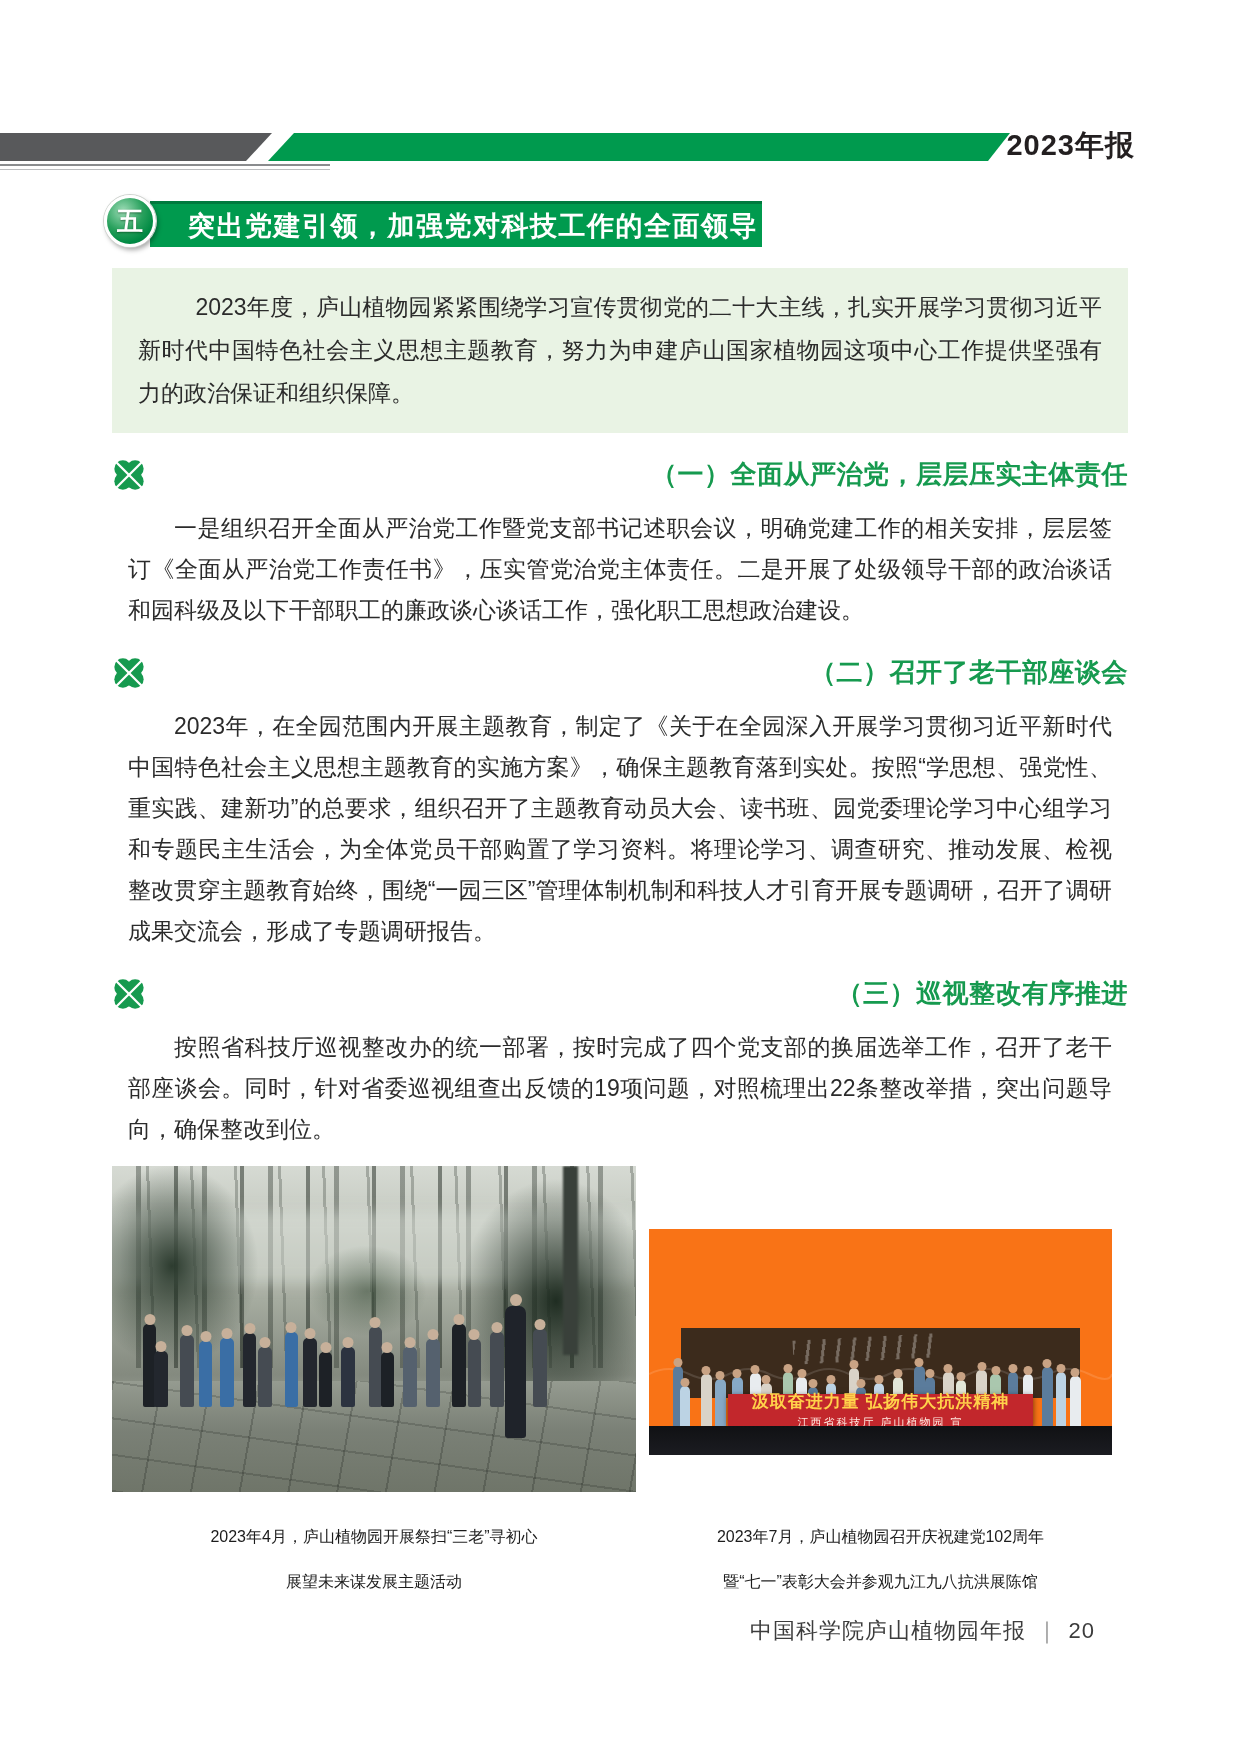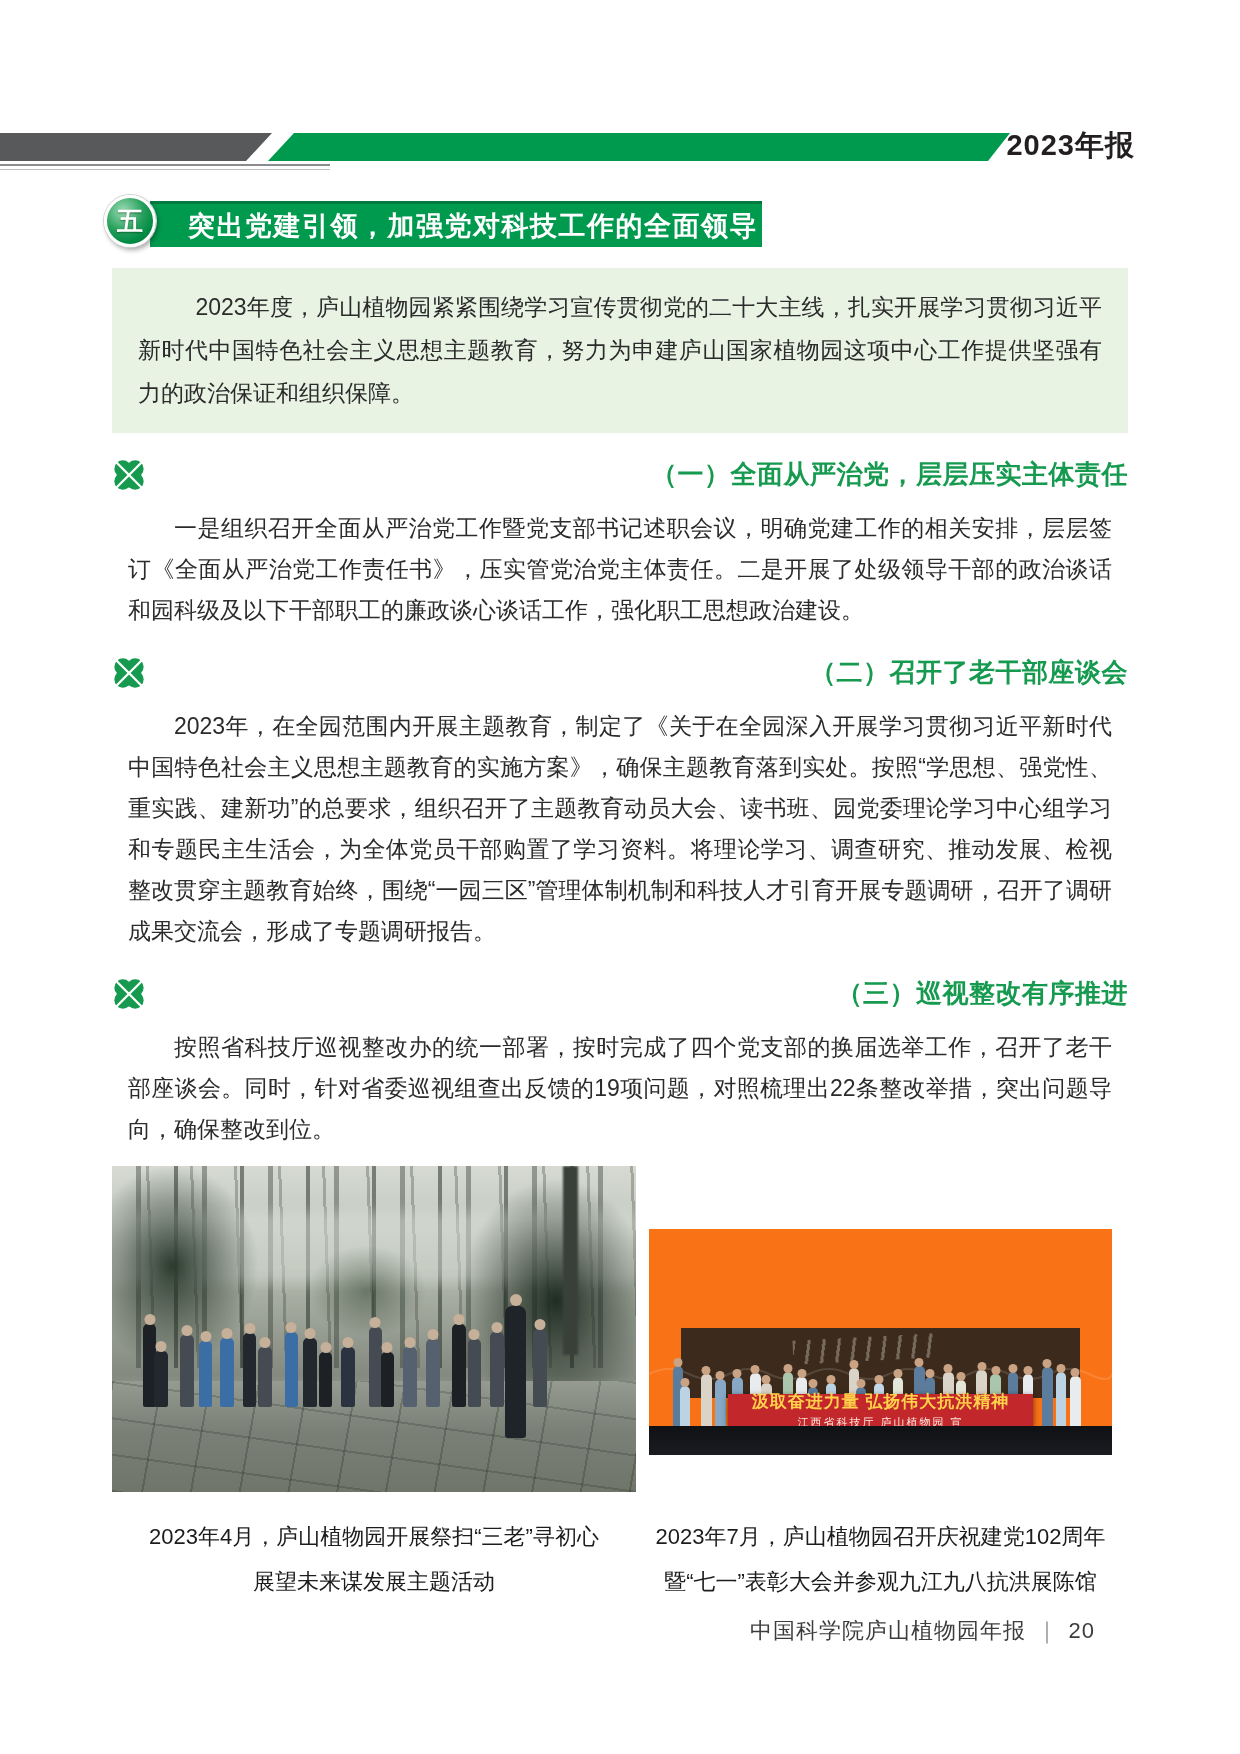--- a/index.html
+++ b/index.html
@@ -77,21 +77,21 @@
   .wall-wave{position:absolute;left:0;right:0;top:58%;height:26px;opacity:.8;}
   .crowd-r{left:3%;right:3%;top:58%;height:30%;}
   .crowd-r .head{width:9px;height:9px;top:-8px;background:#c9a384;}
   .banner{position:absolute;left:17%;right:17%;top:73%;height:14%;background:#c2272c;
           box-shadow:0 2px 6px rgba(0,0,0,.6);display:flex;flex-direction:column;align-items:center;justify-content:center;gap:2px;}
   .banner-main{color:#ffd24a;font-weight:bold;font-size:17px;letter-spacing:1px;white-space:nowrap;}
   .banner-sub{color:#ffe9e0;font-size:11px;letter-spacing:2px;white-space:nowrap;}
   .floor-r{position:absolute;left:0;right:0;bottom:0;height:13%;background:linear-gradient(180deg,#101114,#1b1c21);}
 
   .captions-row{margin-top:16px;display:flex;}
-  .caption{font-size:22px;line-height:45px;color:#1c1c1c;text-align:center;}
+  .caption{font-size:16px;line-height:45px;color:#1c1c1c;text-align:center;}
   .cap-l{width:524px;}
   .cap-r{width:463px;margin-left:13px;}
 
   .footer{position:absolute;top:1616px;right:145px;font-size:22px;color:#3c3c3c;letter-spacing:1px;}
   .footer .sep{margin:0 10px;color:#8a8a8a;}
 </style>
 </head>
 <body>
 
 <div class="page">

